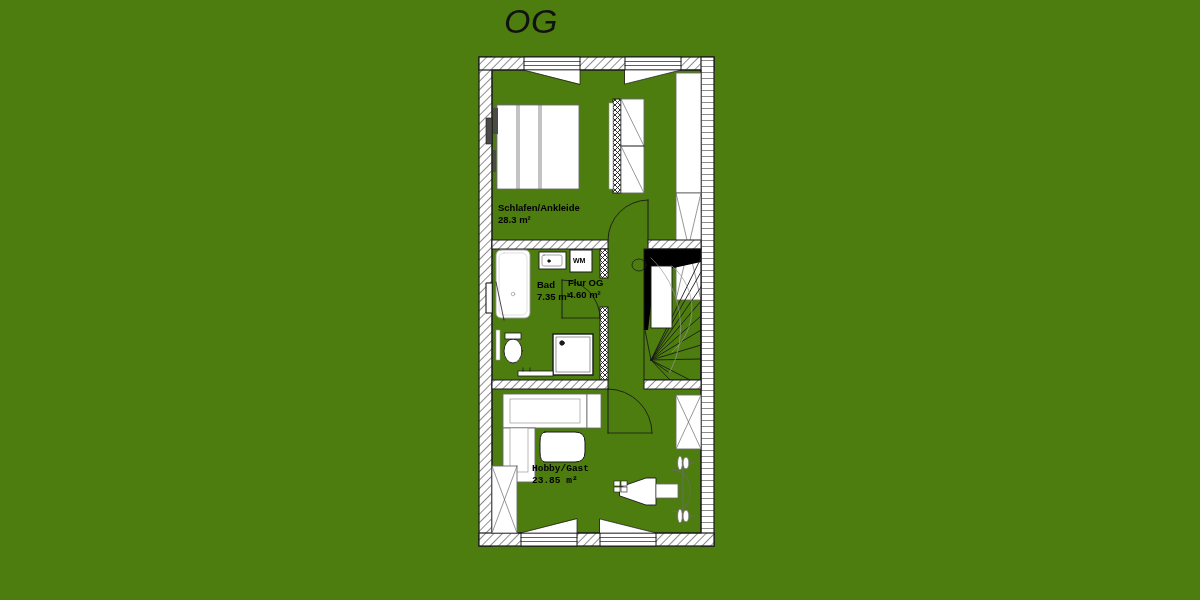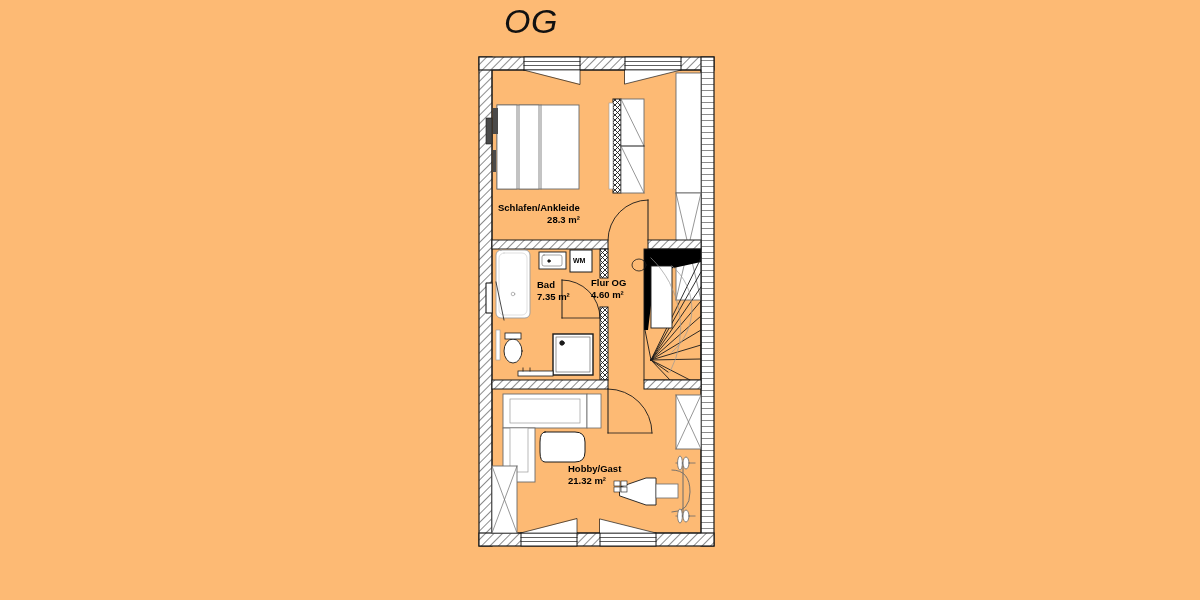--- a/index.html
+++ b/index.html
@@ -1,18 +1,18 @@
 <!DOCTYPE html>
 <html><head>
 <meta charset="utf-8">
 <style>
   html,body{margin:0;padding:0;background:#ffffff;}
   body{width:1200px;height:600px;overflow:hidden;
        font-family:"Liberation Sans", sans-serif;}
-  #stage{position:relative;width:1200px;height:600px;background:#fdba74;}
+  #stage{position:relative;width:1200px;height:600px;background:#4d7c0f;}
   #title{
     position:absolute; left:0; top:2px; width:1200px;
     text-align:center; font-style:italic; font-weight:400;
     font-size:34px; color:#111; letter-spacing:0.5px;
     transform:translateX(-69px);
   }
   #plan{position:absolute; left:0; top:0;}
   .roomlabel{
     position:absolute; font-weight:bold; color:#000;
     font-size:9.5px; line-height:11.5px; white-space:nowrap;
@@ -263,35 +263,35 @@
       <g>
         <rect x="600" y="533" width="56" height="13" fill="#ffffff" stroke="#1a1a1a" stroke-width="1"></rect>
         <line x1="600" y1="537.5" x2="656" y2="537.5" stroke="#1a1a1a" stroke-width="0.7"></line>
         <line x1="600" y1="541.5" x2="656" y2="541.5" stroke="#1a1a1a" stroke-width="0.7"></line>
         <path d="M600,533 L656,533 L600,519 Z" fill="#ffffff" stroke="#1a1a1a" stroke-width="0.7"></path>
       </g>
 
     </g>
   </svg>
 
-  <div class="roomlabel" style="left:498px; top:202px;text-align:right;">
+  <div class="roomlabel" style="left:498px; top:202px;">
     <div>Schlafen/Ankleide</div>
     <div>28.3 m²</div>
   </div>
 
   <div class="roomlabel" style="left:537px; top:279px;">
     <div>Bad</div>
     <div>7.35 m²</div>
   </div>
 
-  <div class="roomlabel" style="left:591px; top:277px;">
+  <div class="roomlabel" style="left:568px; top:277px;">
     <div>Flur OG</div>
     <div>4.60 m²</div>
   </div>
 
-  <div class="roomlabel" style="left:568px; top:463px;">
+  <div class="roomlabel" style="left:532px; top:463px;font-family:Liberation Mono, monospace;">
     <div>Hobby/Gast</div>
-    <div>21.32 m²</div>
+    <div>23.85 m²</div>
   </div>
 
   <div class="wmlabel" style="left:573px; top:257px;">WM</div>
 
 </div>
 
 </body></html>

